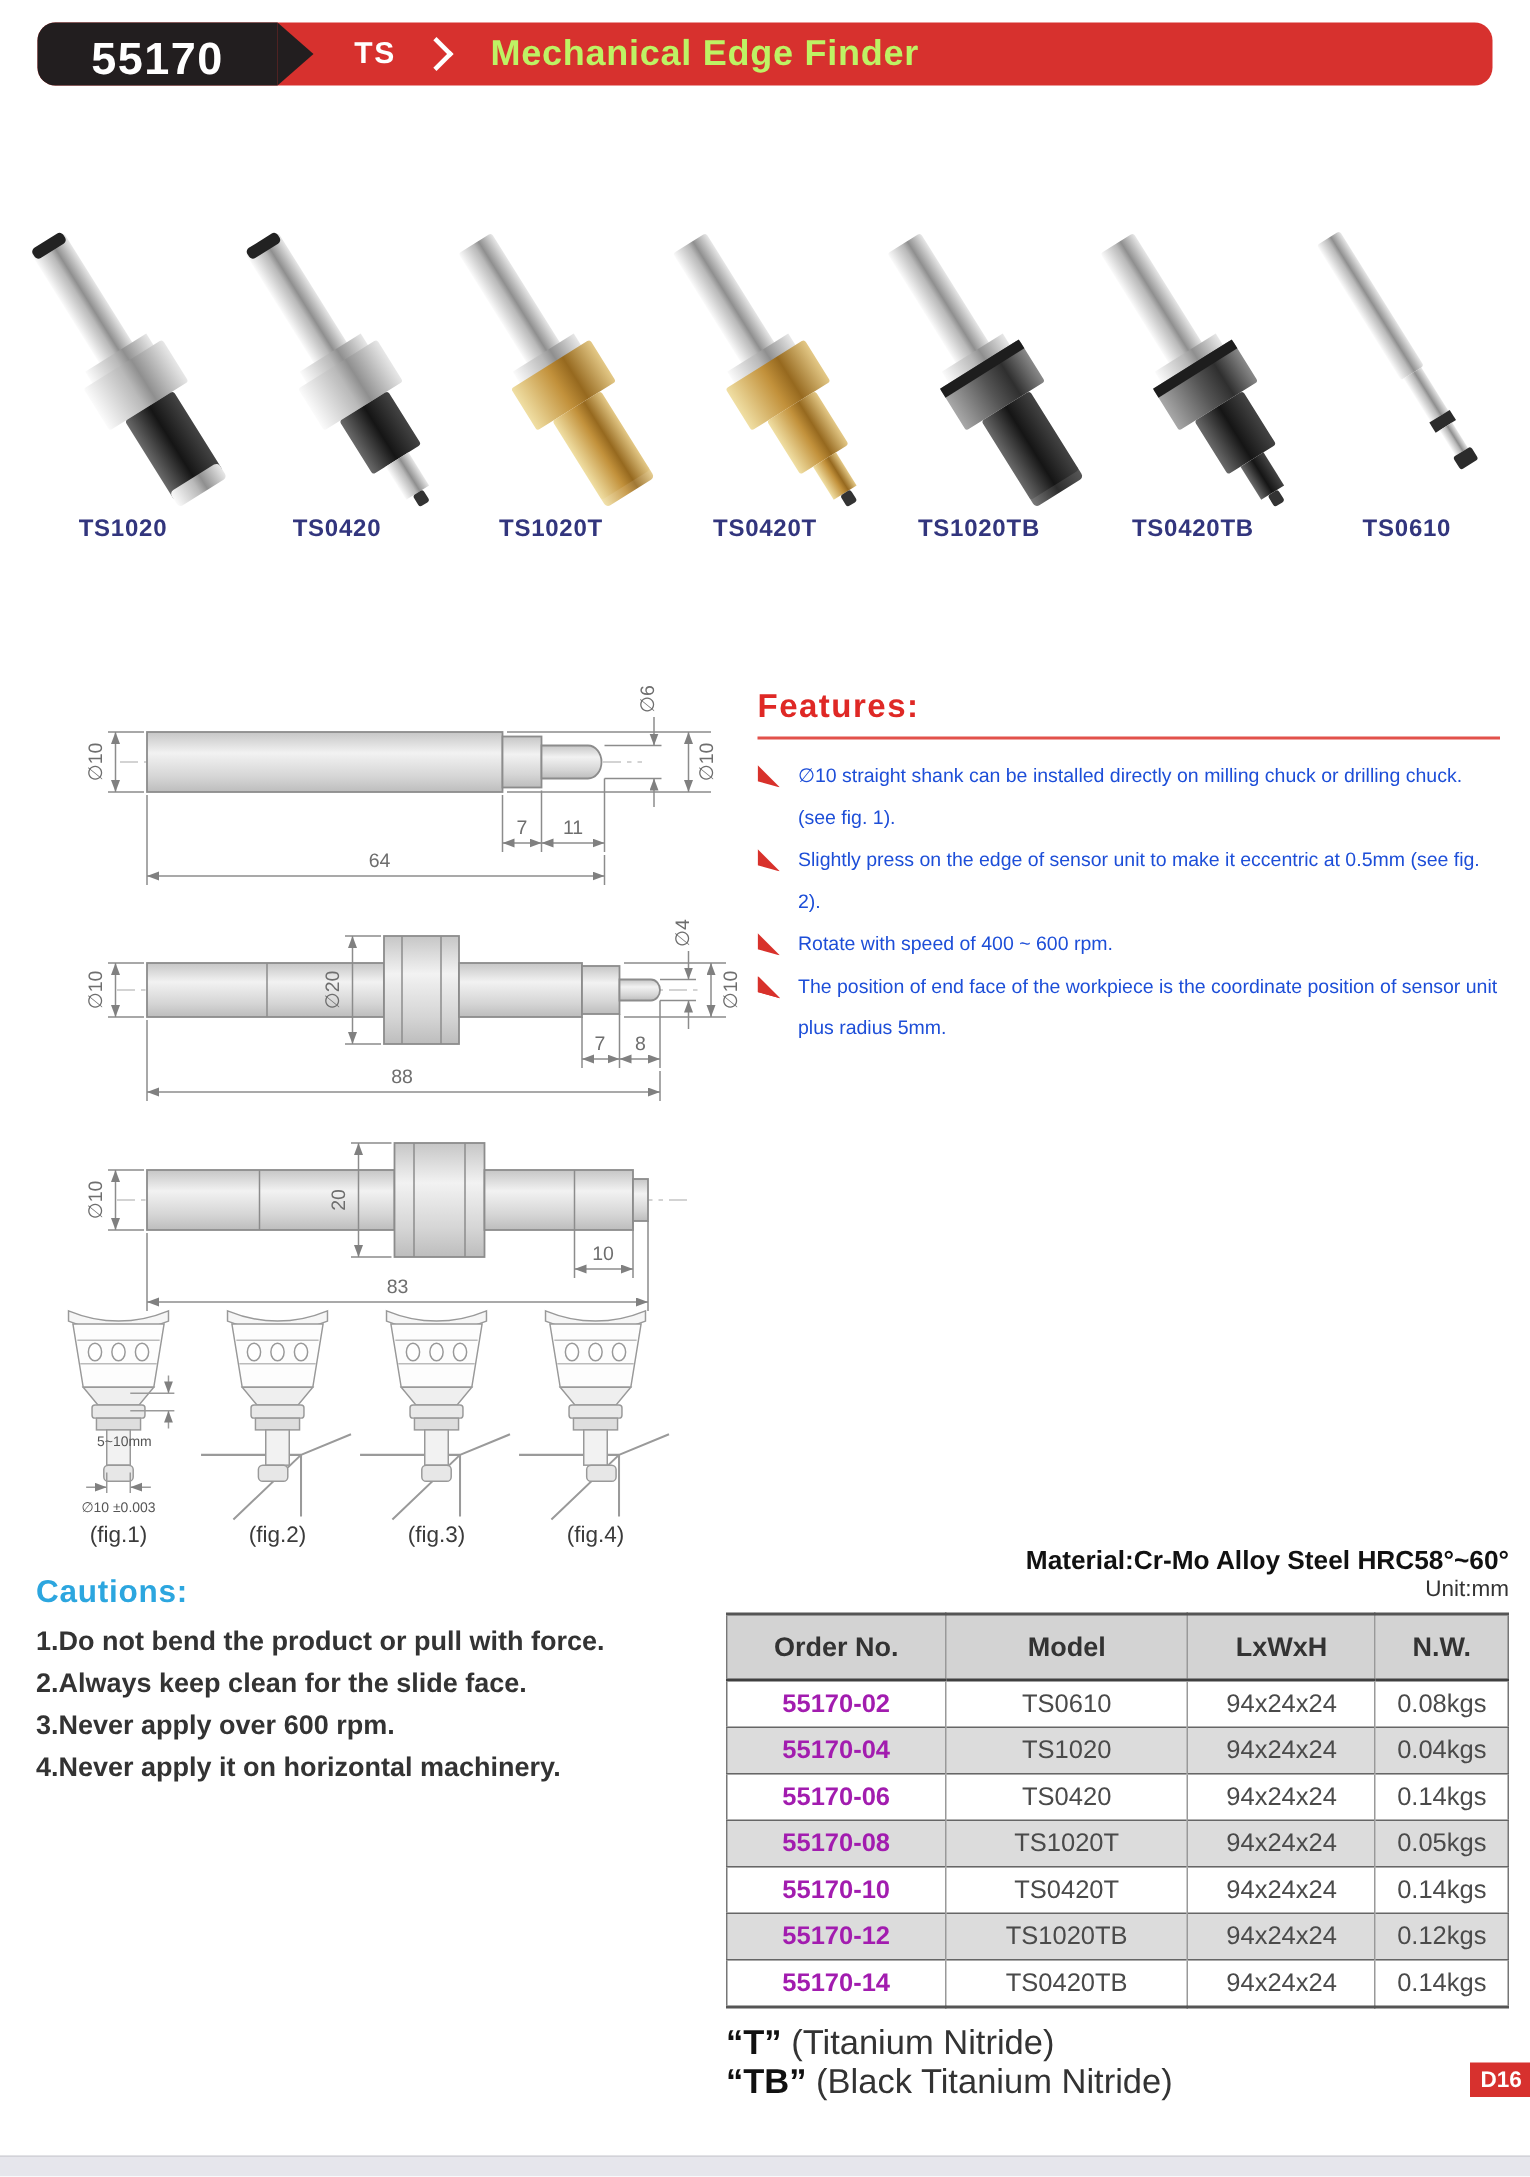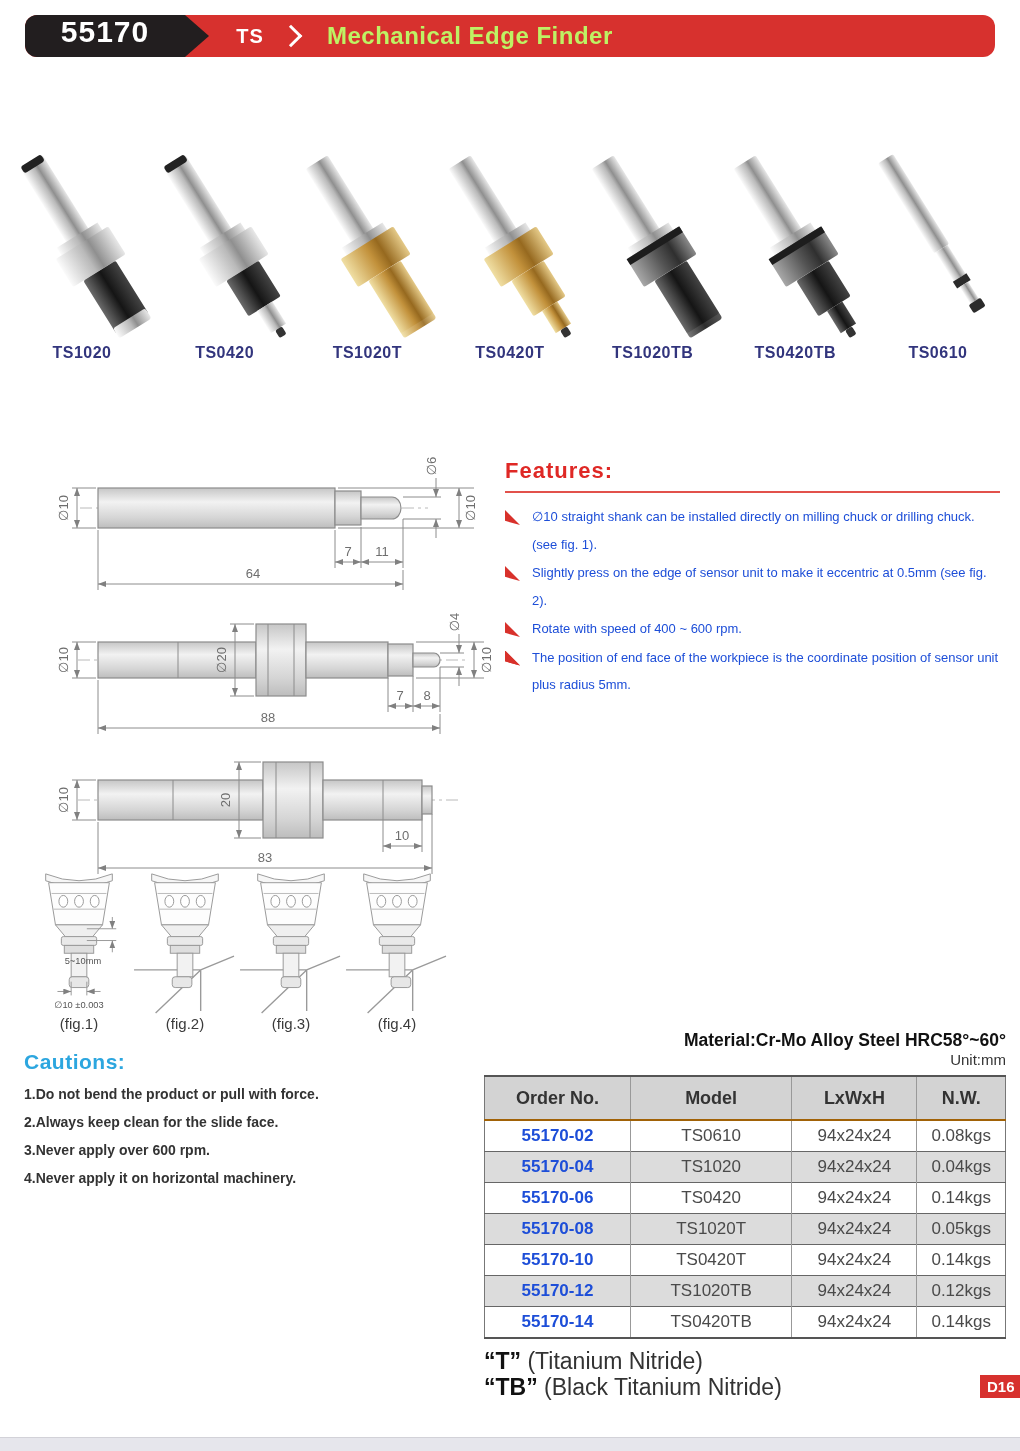--- a/index.html
+++ b/index.html
@@ -1,21 +1,21 @@
 <!DOCTYPE html>
 <html><head>
 <meta charset="utf-8">
 <style>
   html,body{margin:0;padding:0;background:#fff;}
   .page{position:relative;width:1020px;height:1451px;background:#fff;overflow:hidden;
         font-family:"Liberation Sans",sans-serif;color:#3d3d3d;}
   
   .banner{position:absolute;left:25px;top:15px;width:970px;height:42px;background:#d7312e;border-radius:12px;}
   .code-block{position:absolute;left:0;top:0;width:160px;height:42px;background:#221e1f;border-radius:12px 0 0 12px;
-              display:flex;align-items:flex-start;justify-content:center;}
+              display:flex;align-items:flex-end;justify-content:center;}
   .code-block span{color:#fff;font-size:30px;font-weight:bold;letter-spacing:1px;}
   .code-arrow{position:absolute;left:160px;top:0;width:0;height:0;
               border-left:24px solid #221e1f;border-top:21px solid transparent;border-bottom:21px solid transparent;}
   .series{position:absolute;left:196px;top:0;width:58px;line-height:42px;text-align:center;
           color:#fff;font-size:20px;font-weight:bold;letter-spacing:1px;}
   .chev{position:absolute;left:258px;top:13px;width:13px;height:13px;
         border-top:3px solid #fff;border-right:3px solid #fff;transform:rotate(45deg);}
   .banner .title{position:absolute;left:302px;top:0;line-height:42px;color:#bef264;font-size:24px;font-weight:bold;letter-spacing:.5px;}
   
   .products{position:absolute;left:12px;top:138px;width:996px;display:flex;justify-content:space-between;}
@@ -39,34 +39,34 @@
        clip-path:polygon(0 0,100% 100%,0 72%);}
   
   .figs{position:absolute;left:28px;top:868px;width:424px;display:flex;gap:4px;}
   .fig{width:102px;text-align:center;}
   .fig svg{width:102px;height:147px;display:block;}
   .flabel{font-size:15px;color:#3b3b3b;margin-top:0;}
   .ftx{font-family:"Liberation Sans",sans-serif;font-size:9.5px;fill:#555;text-anchor:middle;}
   
   .cautions{position:absolute;left:24px;top:1050px;width:452px;}
   .cautions h2{margin:0 0 6px 0;font-size:21px;font-weight:bold;color:#2ca6df;letter-spacing:.5px;}
-  .c-item{font-size:14px;font-weight:bold;color:#333;line-height:28px;padding-left:21px;text-indent:-21px;}
+  .c-item{font-size:18px;font-weight:bold;color:#333;line-height:28px;padding-left:21px;text-indent:-21px;}
   
   .spec{position:absolute;left:484px;top:1030px;width:522px;}
   .spec-head{display:flex;justify-content:space-between;align-items:flex-end;margin-bottom:7px;flex-direction:column;}
   .spec-head .mat{font-size:17.5px;font-weight:bold;color:#111;}
   .spec-head .unit{font-size:15px;color:#333;}
   table.spec-table{border-collapse:collapse;width:100%;border:1px solid #777;
                    border-top:2px solid #555;border-bottom:2px solid #555;}
   .spec-table th{background:#d3d3d3;height:40px;font-size:18px;font-weight:bold;color:#333;
-                 border-bottom:2px solid #a16207;}
+                 border-bottom:2px solid #404040;}
   .spec-table td{height:28px;font-size:17px;color:#4a4a4a;text-align:center;border-top:1.5px solid #666;}
   .spec-table th + th, .spec-table td + td{border-left:1px solid #999;}
   .spec-table tbody tr:nth-child(even){background:#dcdcdc;}
-  .spec-table td:first-child{font-weight:bold;color:#1d4ed8;}
+  .spec-table td:first-child{font-weight:bold;color:#a21caf;}
   .notes{margin-top:9px;}
   .note-line{font-size:23px;color:#333;line-height:26px;}
   .ncode{font-weight:bold;color:#111;}
   
   .pagenum{position:absolute;left:980px;top:1375px;width:48px;height:23px;background:#d7312e;
            color:#fff;font-size:15px;font-weight:bold;line-height:23px;padding-left:7px;box-sizing:border-box;}
   .bottom-bar{position:absolute;left:0;top:1437px;width:1020px;height:14px;background:#e6e6ec;border-top:1px solid #d2d2d8;}
 </style>
 </head>
 <body>

